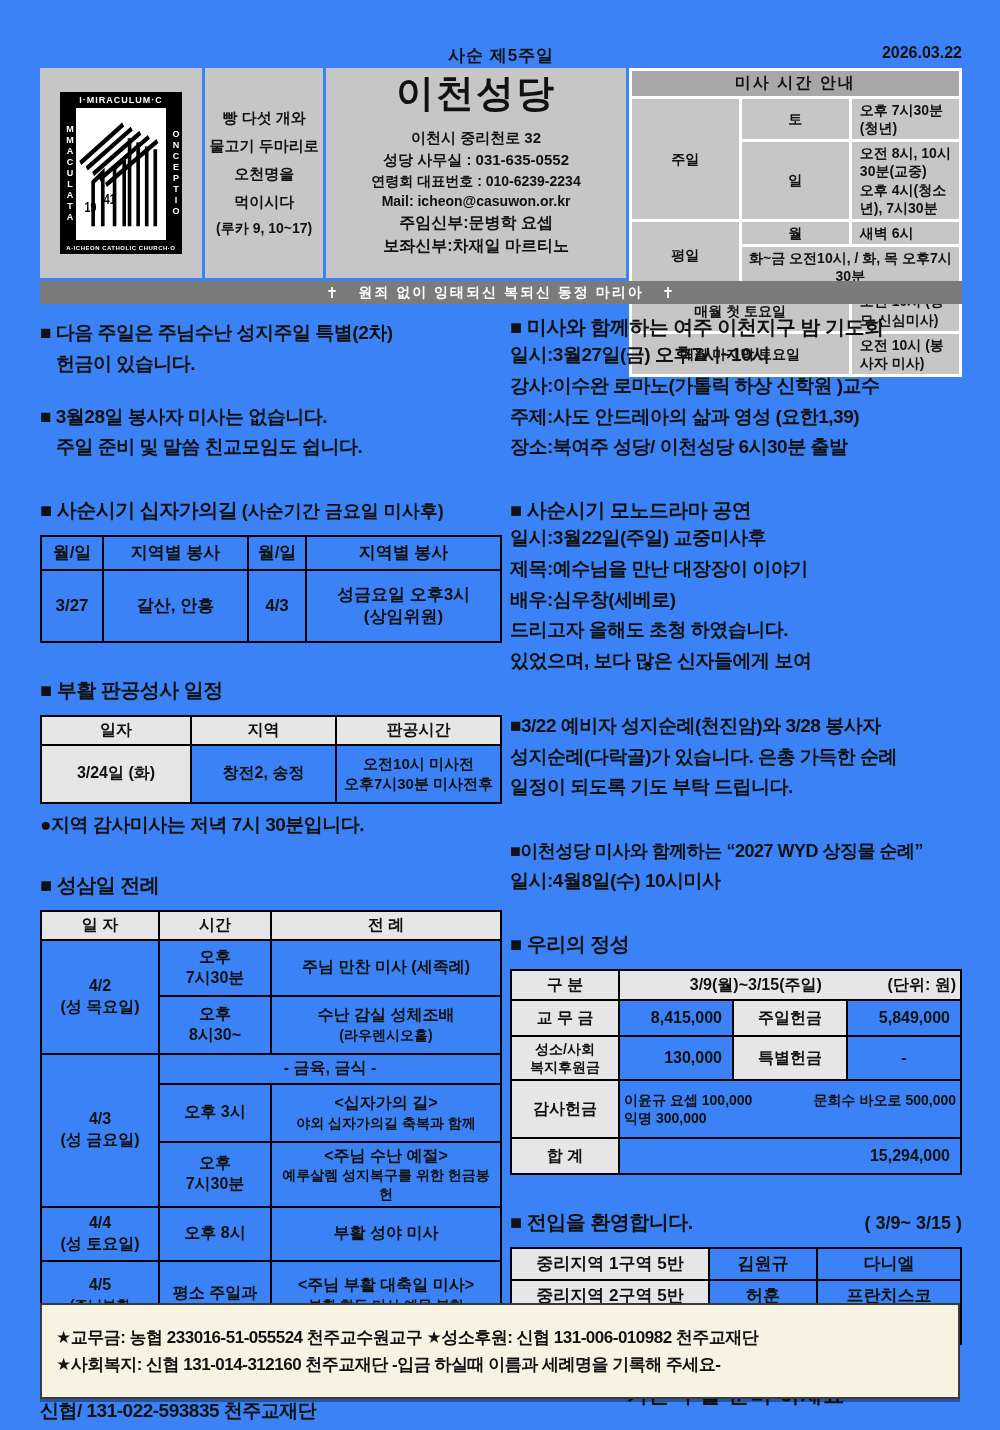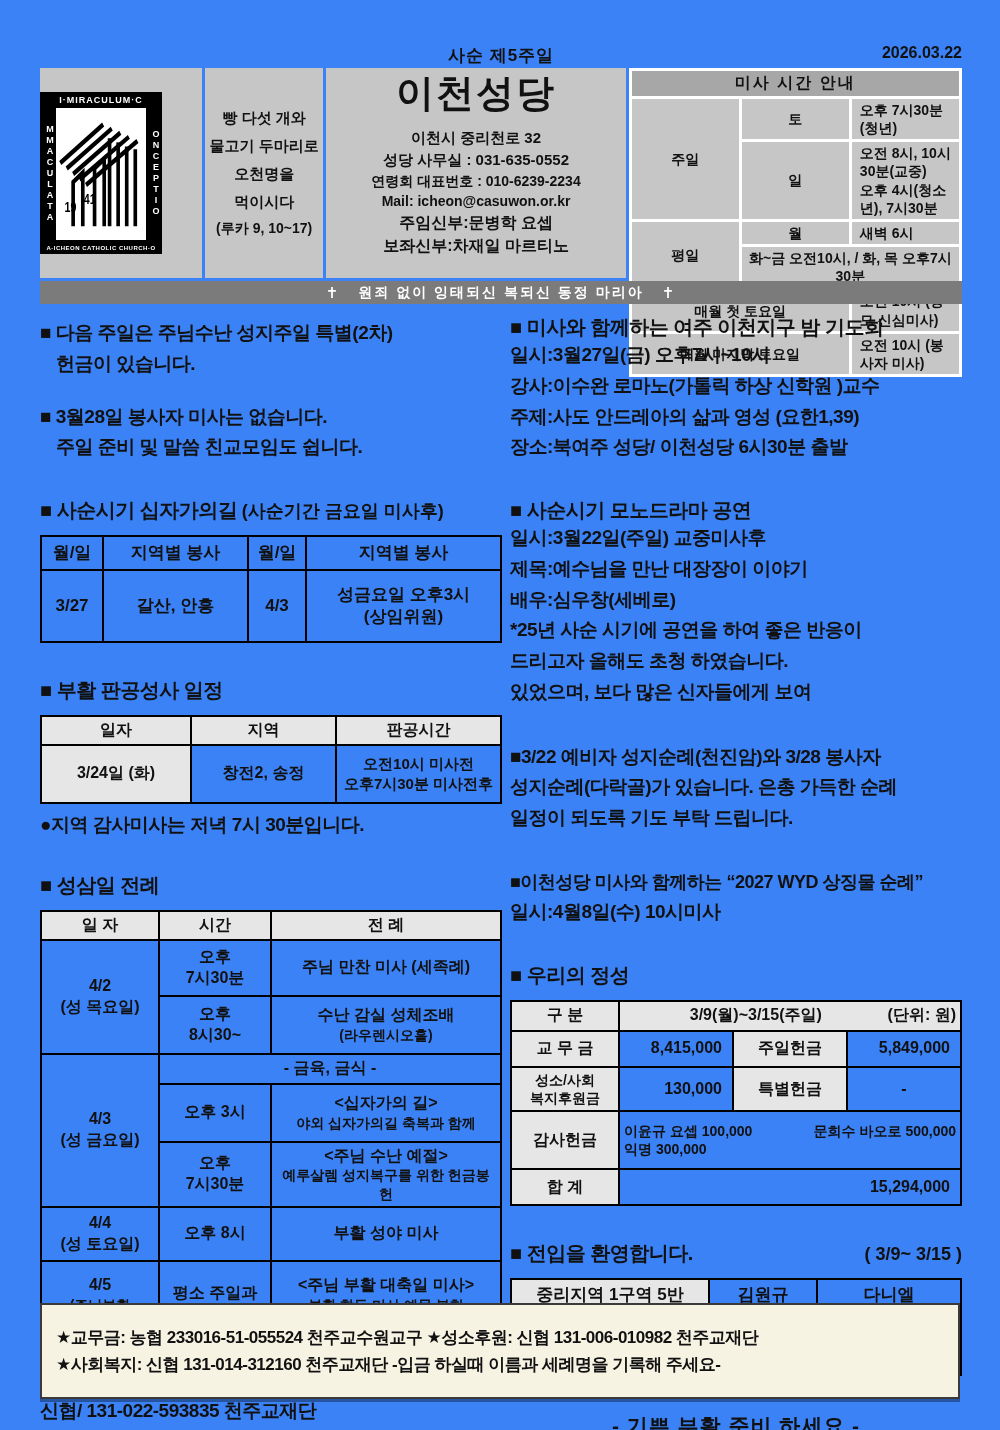--- a/index.html
+++ b/index.html
@@ -8,21 +8,21 @@
   .page { position:relative; width:1000px; height:1430px; background:#3b82f6; overflow:hidden; }
 
   
   .topline { position:absolute; left:40px; top:44px; width:922px; height:22px; }
   .topline .ttl { position:absolute; left:0; right:0; text-align:center; font-size:17px; font-weight:bold; letter-spacing:1px; }
   .topline .date { position:absolute; right:0; top:0; font-size:16px; font-weight:bold;margin-left:24px; }
 
   
   .hdr { position:absolute; left:40px; top:68px; width:922px; height:210px; display:flex; gap:3px; }
   .hcell { background:#c6c6c6; height:100%; }
-  .hcell.logo-cell { width:165px; display:flex; align-items:center; justify-content:flex-start; }
+  .hcell.logo-cell { width:165px; display:flex; align-items:center; justify-content:center; }
   .hcell.verse-cell { width:121px; display:flex; flex-direction:column; align-items:center; justify-content:center; gap:6px; }
   .hcell.info-cell { width:305px; text-align:center; padding-top:0; }
   .hcell.mass-cell { width:340px; padding:0; }
 
   
   .logo { position:relative; width:122px; height:162px; background:#000; color:#fff; }
   .logo .l-top { position:absolute; top:3px; left:0; right:0; text-align:center; font-size:9px; font-weight:bold; letter-spacing:1px; }
   .logo .l-bottom { position:absolute; bottom:3px; left:0; right:0; text-align:center; font-size:6px; font-weight:bold; letter-spacing:.5px; }
   .logo .l-left, .logo .l-right { position:absolute; top:14px; bottom:14px; width:14px; writing-mode:vertical-rl; text-orientation:upright; font-size:9px; font-weight:bold; text-align:center; letter-spacing:1px; }
   .logo .l-left { left:1px; }
@@ -350,21 +350,20 @@
     <div class="body-line">강사:이수완 로마노(가톨릭 하상 신학원 )교수</div>
     <div class="body-line">주제:사도 안드레아의 삶과 영성 (요한1,39)</div>
     <div class="body-line">장소:북여주 성당/ 이천성당 6시30분 출발</div>
 
     <div class="gap-lg"></div>
 
     <div class="sec-title">■ 사순시기 모노드라마 공연</div>
     <div class="body-line">일시:3월22일(주일) 교중미사후</div>
     <div class="body-line">제목:예수님을 만난 대장장이 이야기</div>
     <div class="body-line">배우:심우창(세베로)</div>
-    <div class="body-line">*25년 사순 시기에 공연을 하여 좋은 반응이</div>
     <div class="body-line">드리고자 올해도 초청 하였습니다.</div>
     <div class="body-line">있었으며, 보다 많은 신자들에게 보여</div>
 
     <div class="gap-lg"></div>
 
     <div class="body-line">■3/22 예비자 성지순례(천진암)와 3/28 봉사자</div>
     <div class="body-line">성지순례(다락골)가 있습니다. 은총 가득한 순례</div>
     <div class="body-line">일정이 되도록 기도 부탁 드립니다.</div>
 
     <div class="gap-lg"></div>

